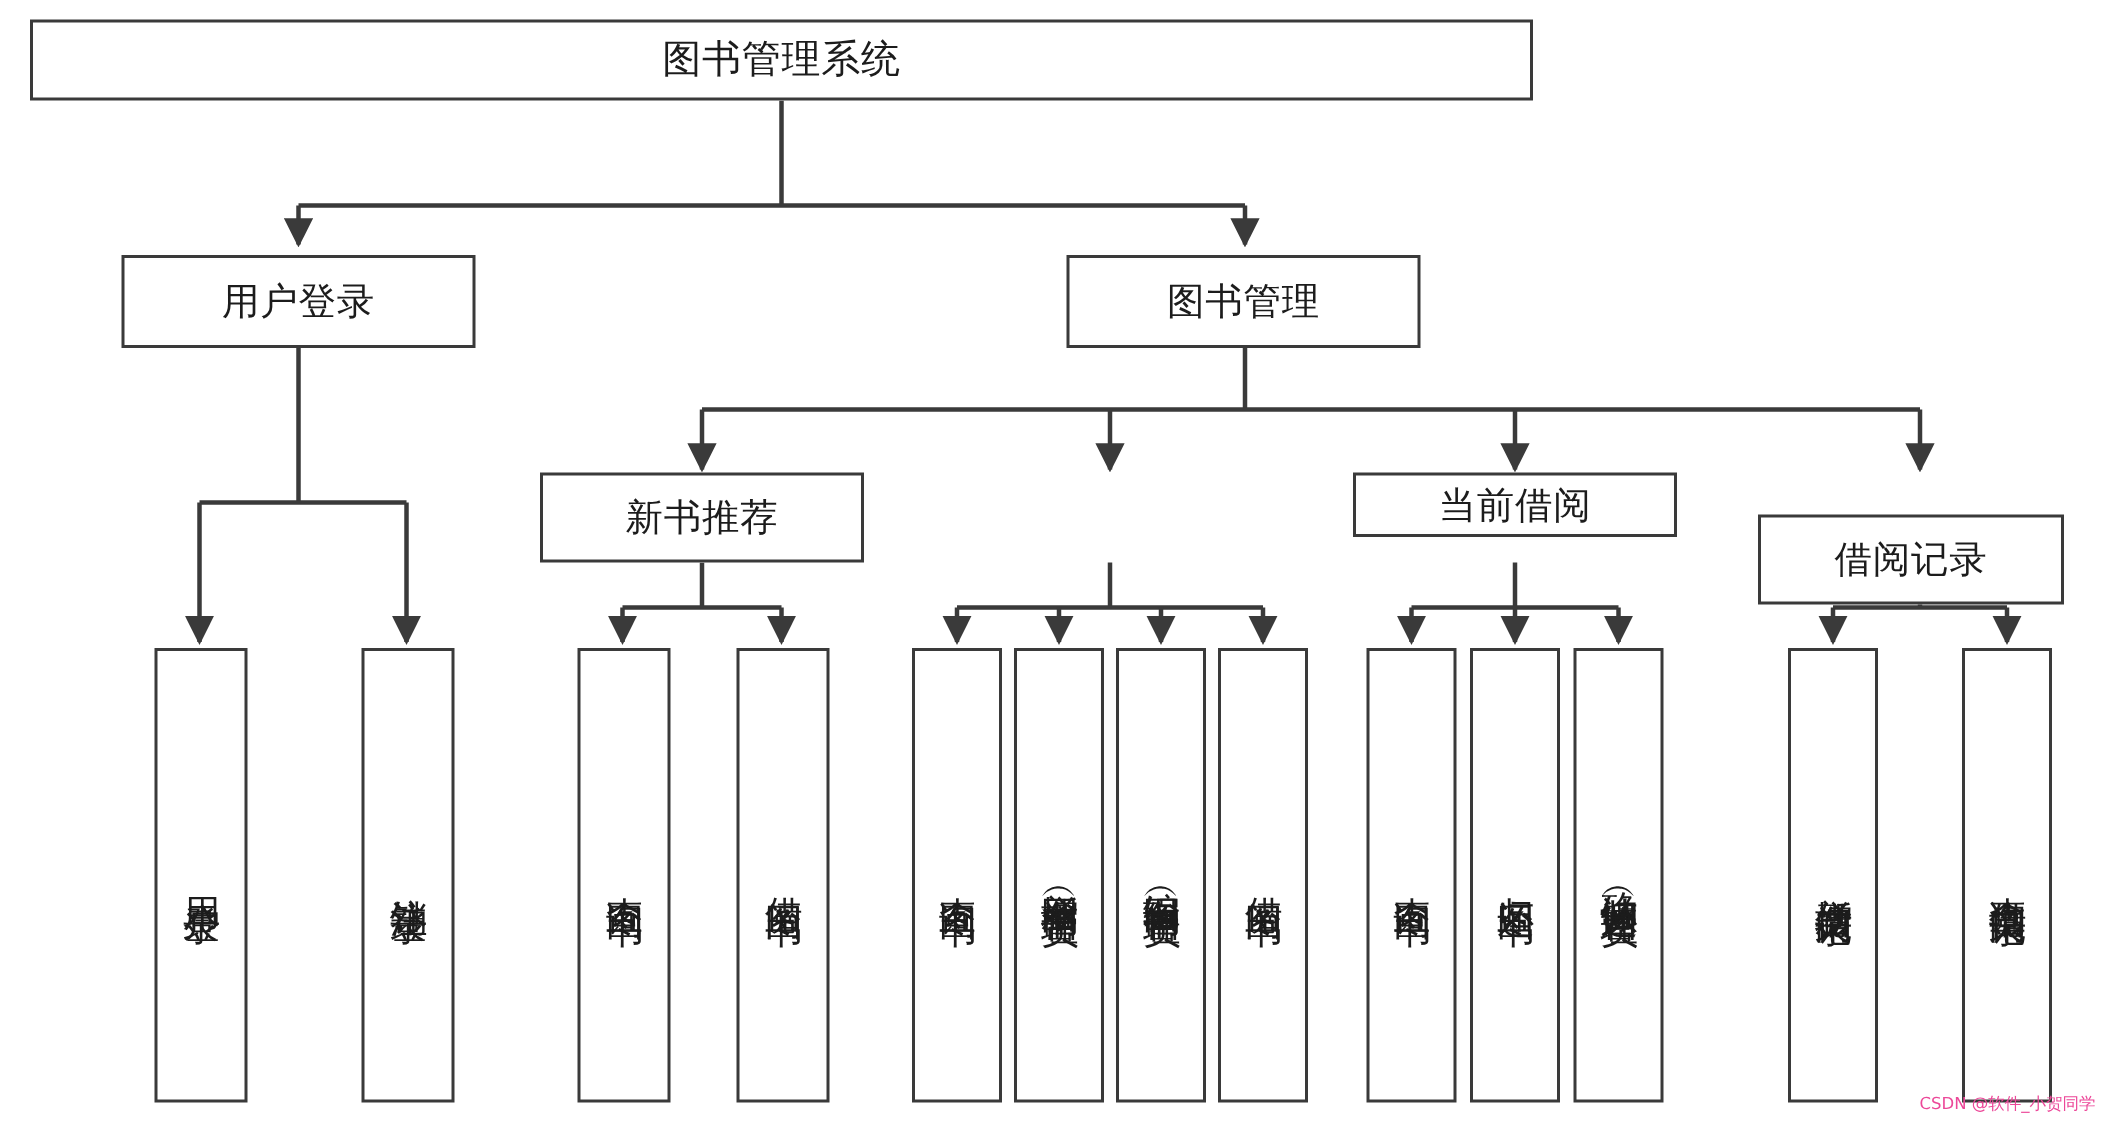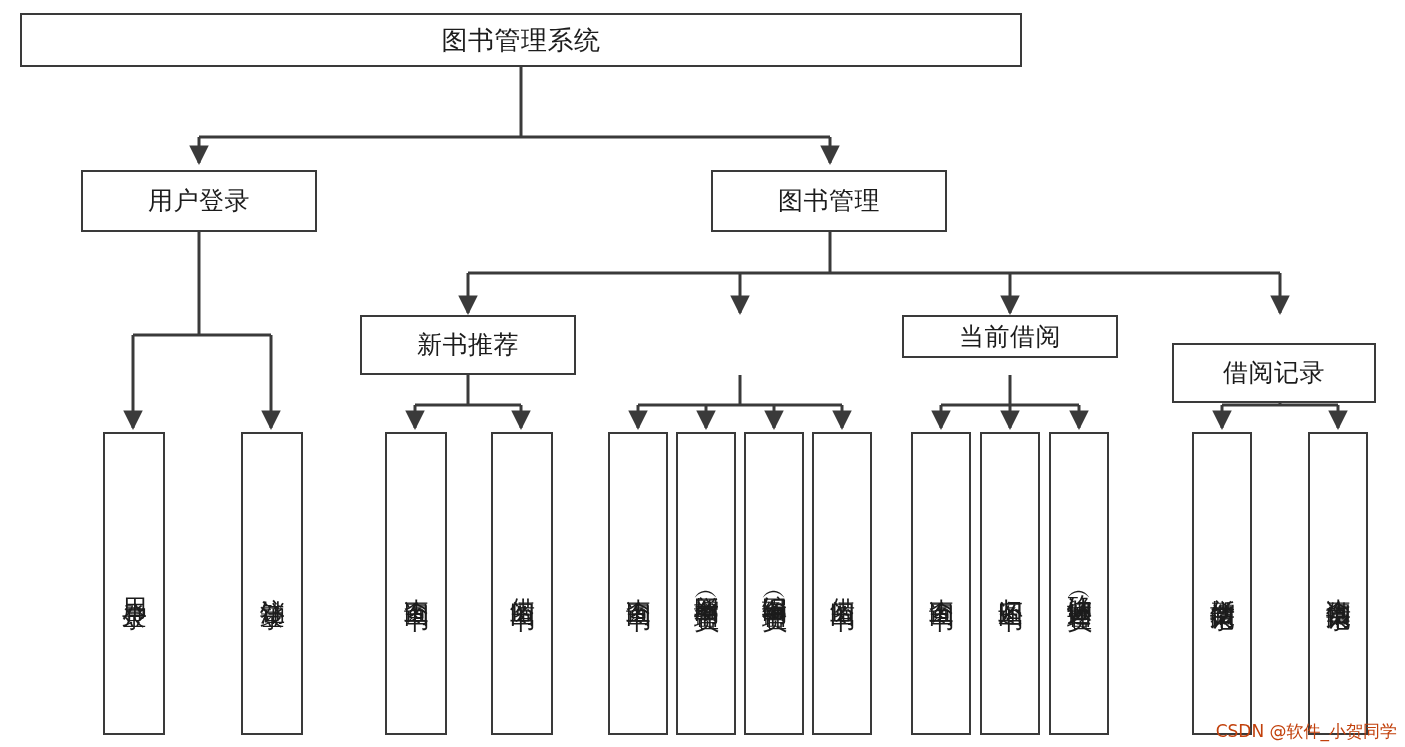--- a/index.html
+++ b/index.html
@@ -63,22 +63,22 @@
     line-height: 1.12;
     letter-spacing: 3px;
     white-space: nowrap;
   }
   .v-node.tall .lbl { letter-spacing: 2px; }
   
   #watermark {
     position: absolute;
     right: 8px;
     bottom: 4px;
-    font-size: 17px;
-    color: #c2410c;
+    font-size: 11px;
+    color: #ec4899;
     z-index: 5;
     white-space: nowrap;
     font-family: "DejaVu Sans", "Liberation Sans", sans-serif;
   }
 </style>
 </head>
 <body>
 
 <div id="canvas">
 

